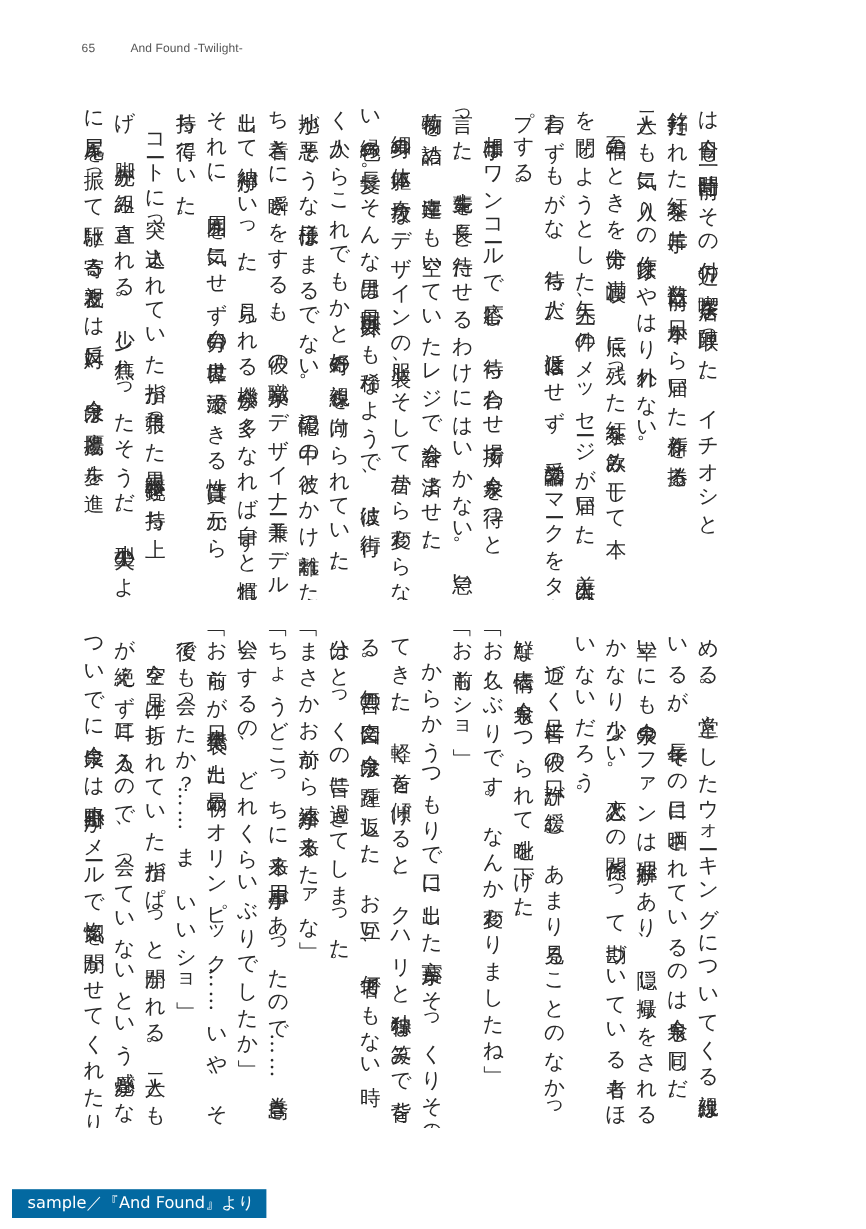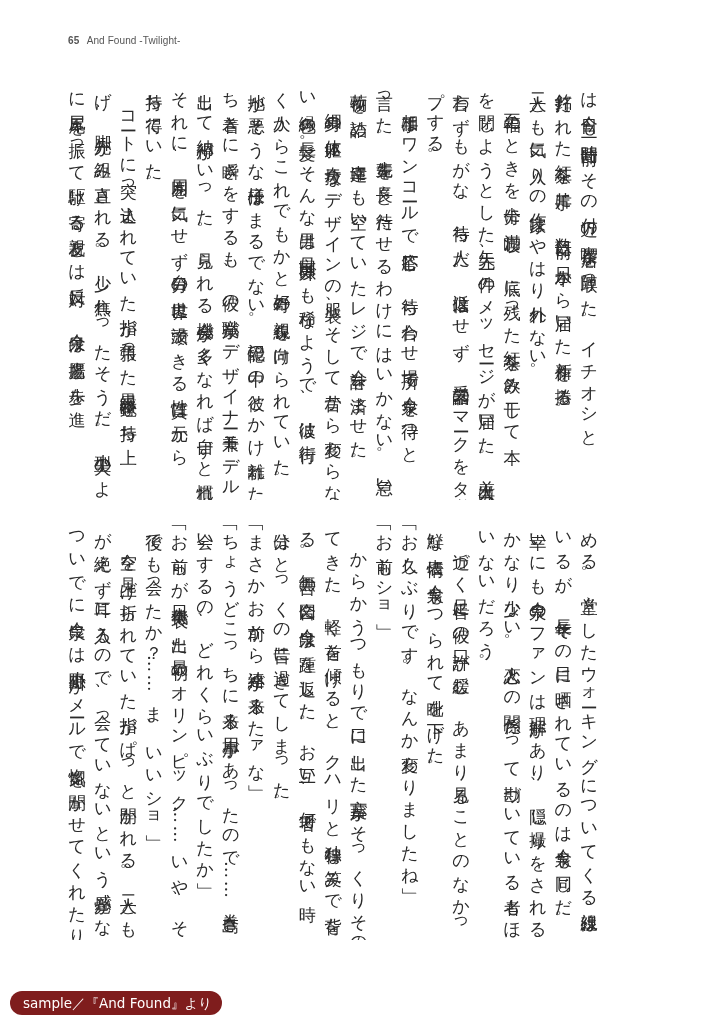--- a/index.html
+++ b/index.html
@@ -1,23 +1,23 @@
 <!DOCTYPE html>
 <html><head>
 <meta charset="utf-8">
 <style>
   html, body { margin: 0; padding: 0; background: #ffffff; }
   body { width: 722px; height: 1024px; position: relative; overflow: hidden; font-family: "DejaVu Serif", "Liberation Serif", serif; color: #2a2a2a; }
   .running-head { position: absolute; left: 68px; top: 35px; font-family: "Liberation Sans", "DejaVu Sans", sans-serif; font-size: 10px; color: #555; letter-spacing: 0.1px; }
-  .running-head .page-no { margin-right: 5px; font-weight: bold; }
+  .running-head .page-no { margin-right: 27px; }
   .block { position: absolute; left: 66px; width: 535px; writing-mode: vertical-rl; -webkit-writing-mode: vertical-rl; font-size: 17.2px; line-height: 25.6px; letter-spacing: 2.4px; white-space: nowrap; overflow: hidden; }
   .block.top { top: 80px; height: 420px; }
   .block.bottom { top: 520px; height: 420px; }
   .line { display: block; }
-  .sample-tag { position: absolute; left: 10px; top: 991px; width: 212px; height: 24px; background: #7f1d1d; color: #ffffff; font-family: "DejaVu Sans", "Liberation Sans", sans-serif; font-size: 13.5px; line-height: 24px; padding-left: 13px; box-sizing: border-box; white-space: nowrap; border-radius: 12px; }
+  .sample-tag { position: absolute; left: 10px; top: 991px; width: 212px; height: 24px; background: #0369a1; color: #ffffff; font-family: "DejaVu Sans", "Liberation Sans", sans-serif; font-size: 13.5px; line-height: 24px; padding-left: 13px; box-sizing: border-box; white-space: nowrap; }
 </style>
 </head>
 <body>
 
 <div class="running-head">
   <span class="page-no">65</span>
   <span>And Found -Twilight-</span>
 </div>
 
 <div class="block top">

